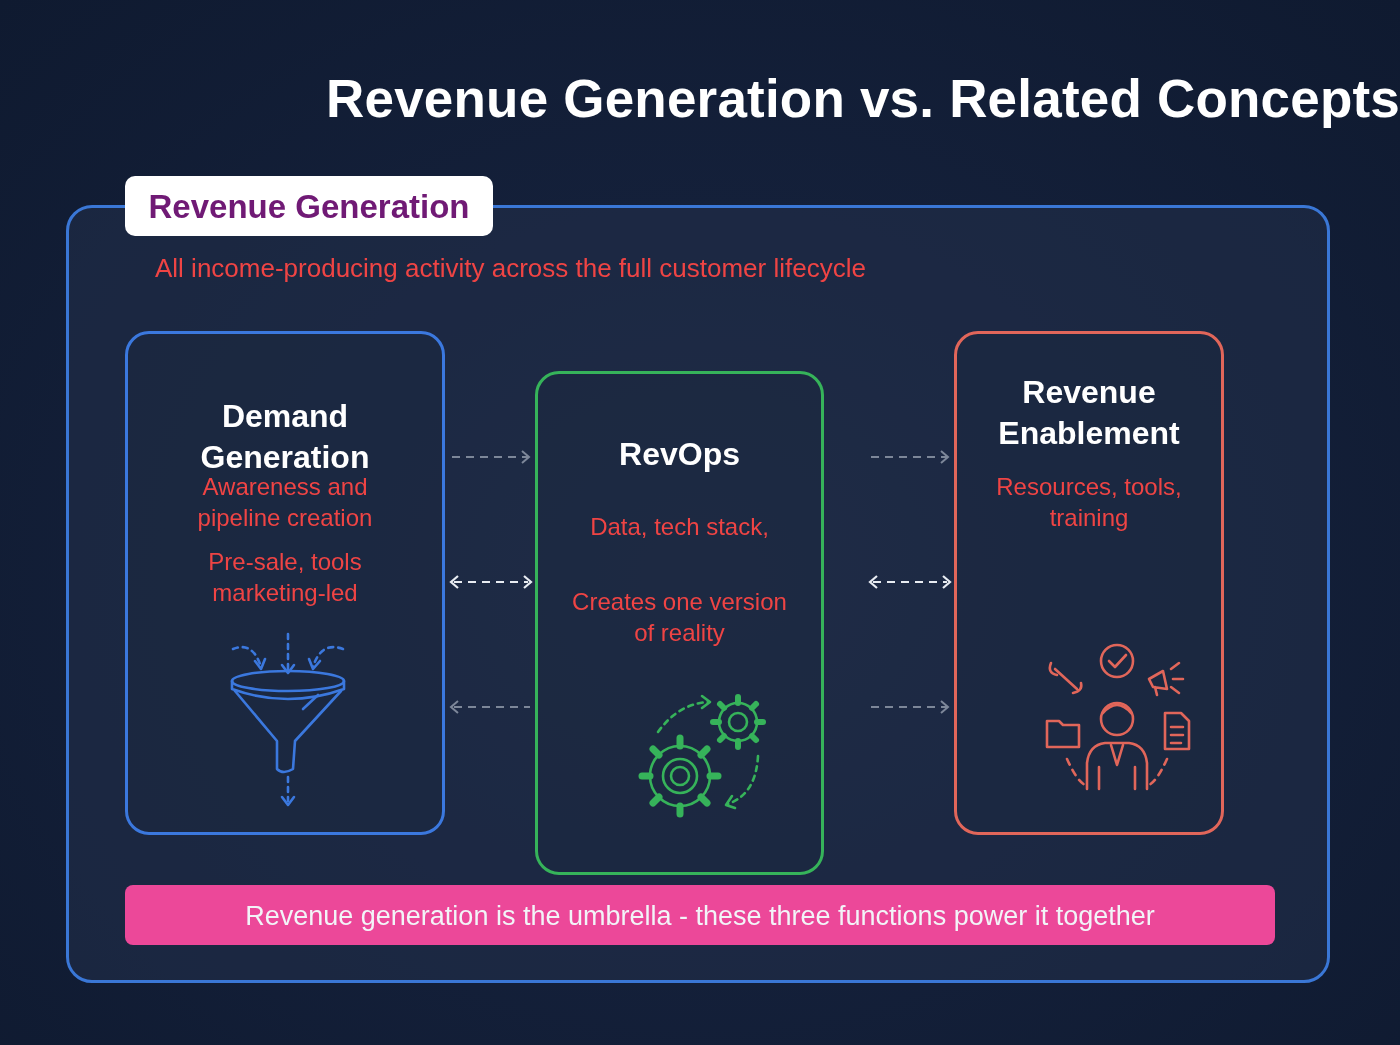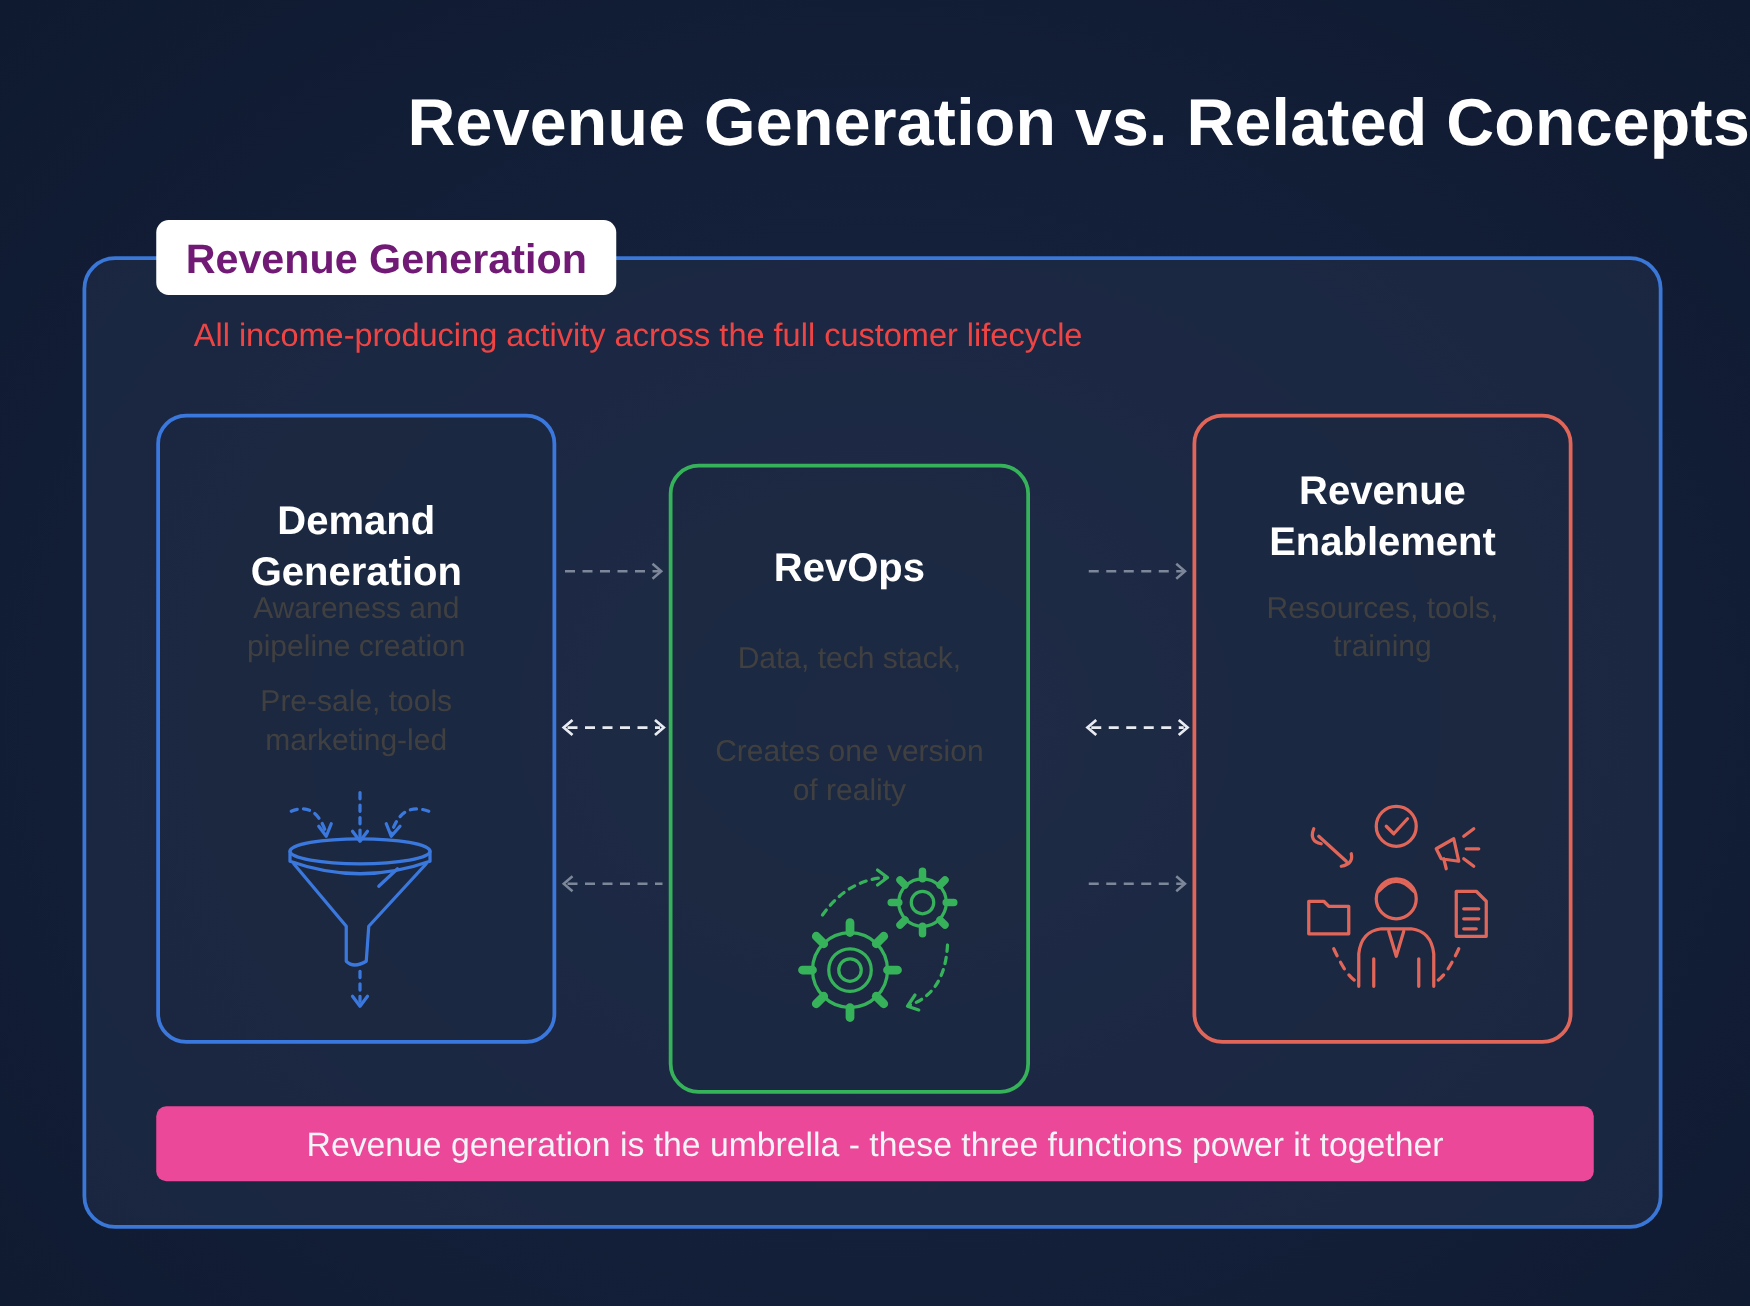--- a/index.html
+++ b/index.html
@@ -26,23 +26,23 @@
   }
   .subtitle {
     position:absolute; left:143px; top:253px; font-size:26px; color:#ef4444;margin-left:12px;
   }
   .card {
     position:absolute; top:331px; height:504px; border:3px solid; border-radius:24px;
     box-sizing:border-box; background:rgba(28,40,64,0.55); text-align:center;
   }
   .card.blue { left:125px; width:320px; border-color:#3b78de; }
   .card.green { left:535px; width:289px; border-color:#36b35a;margin-top:40px; }
-  .card.red { left:954px; width:304px; border-color:#e1665a; }
+  .card.red { left:954px; width:270px; border-color:#e1665a; }
   .card-title { font-size:32px; font-weight:700; line-height:41px; color:#fff; }
-  .card-line { font-size:24px; line-height:31px; color:#404040; }
+  .card-line { font-size:24px; line-height:31px; color:#ef4444; }
   .blk { position:absolute; left:0; width:100%; }
   .arrow { position:absolute; }
   .footer {
     position:absolute; left:125px; top:885px; width:1150px; height:60px;
     background:#ec4899; border-radius:8px; text-align:center;
     font-size:27px; line-height:62px; color:#f2f4f8;
   }
 </style>
 </head>
 <body>

